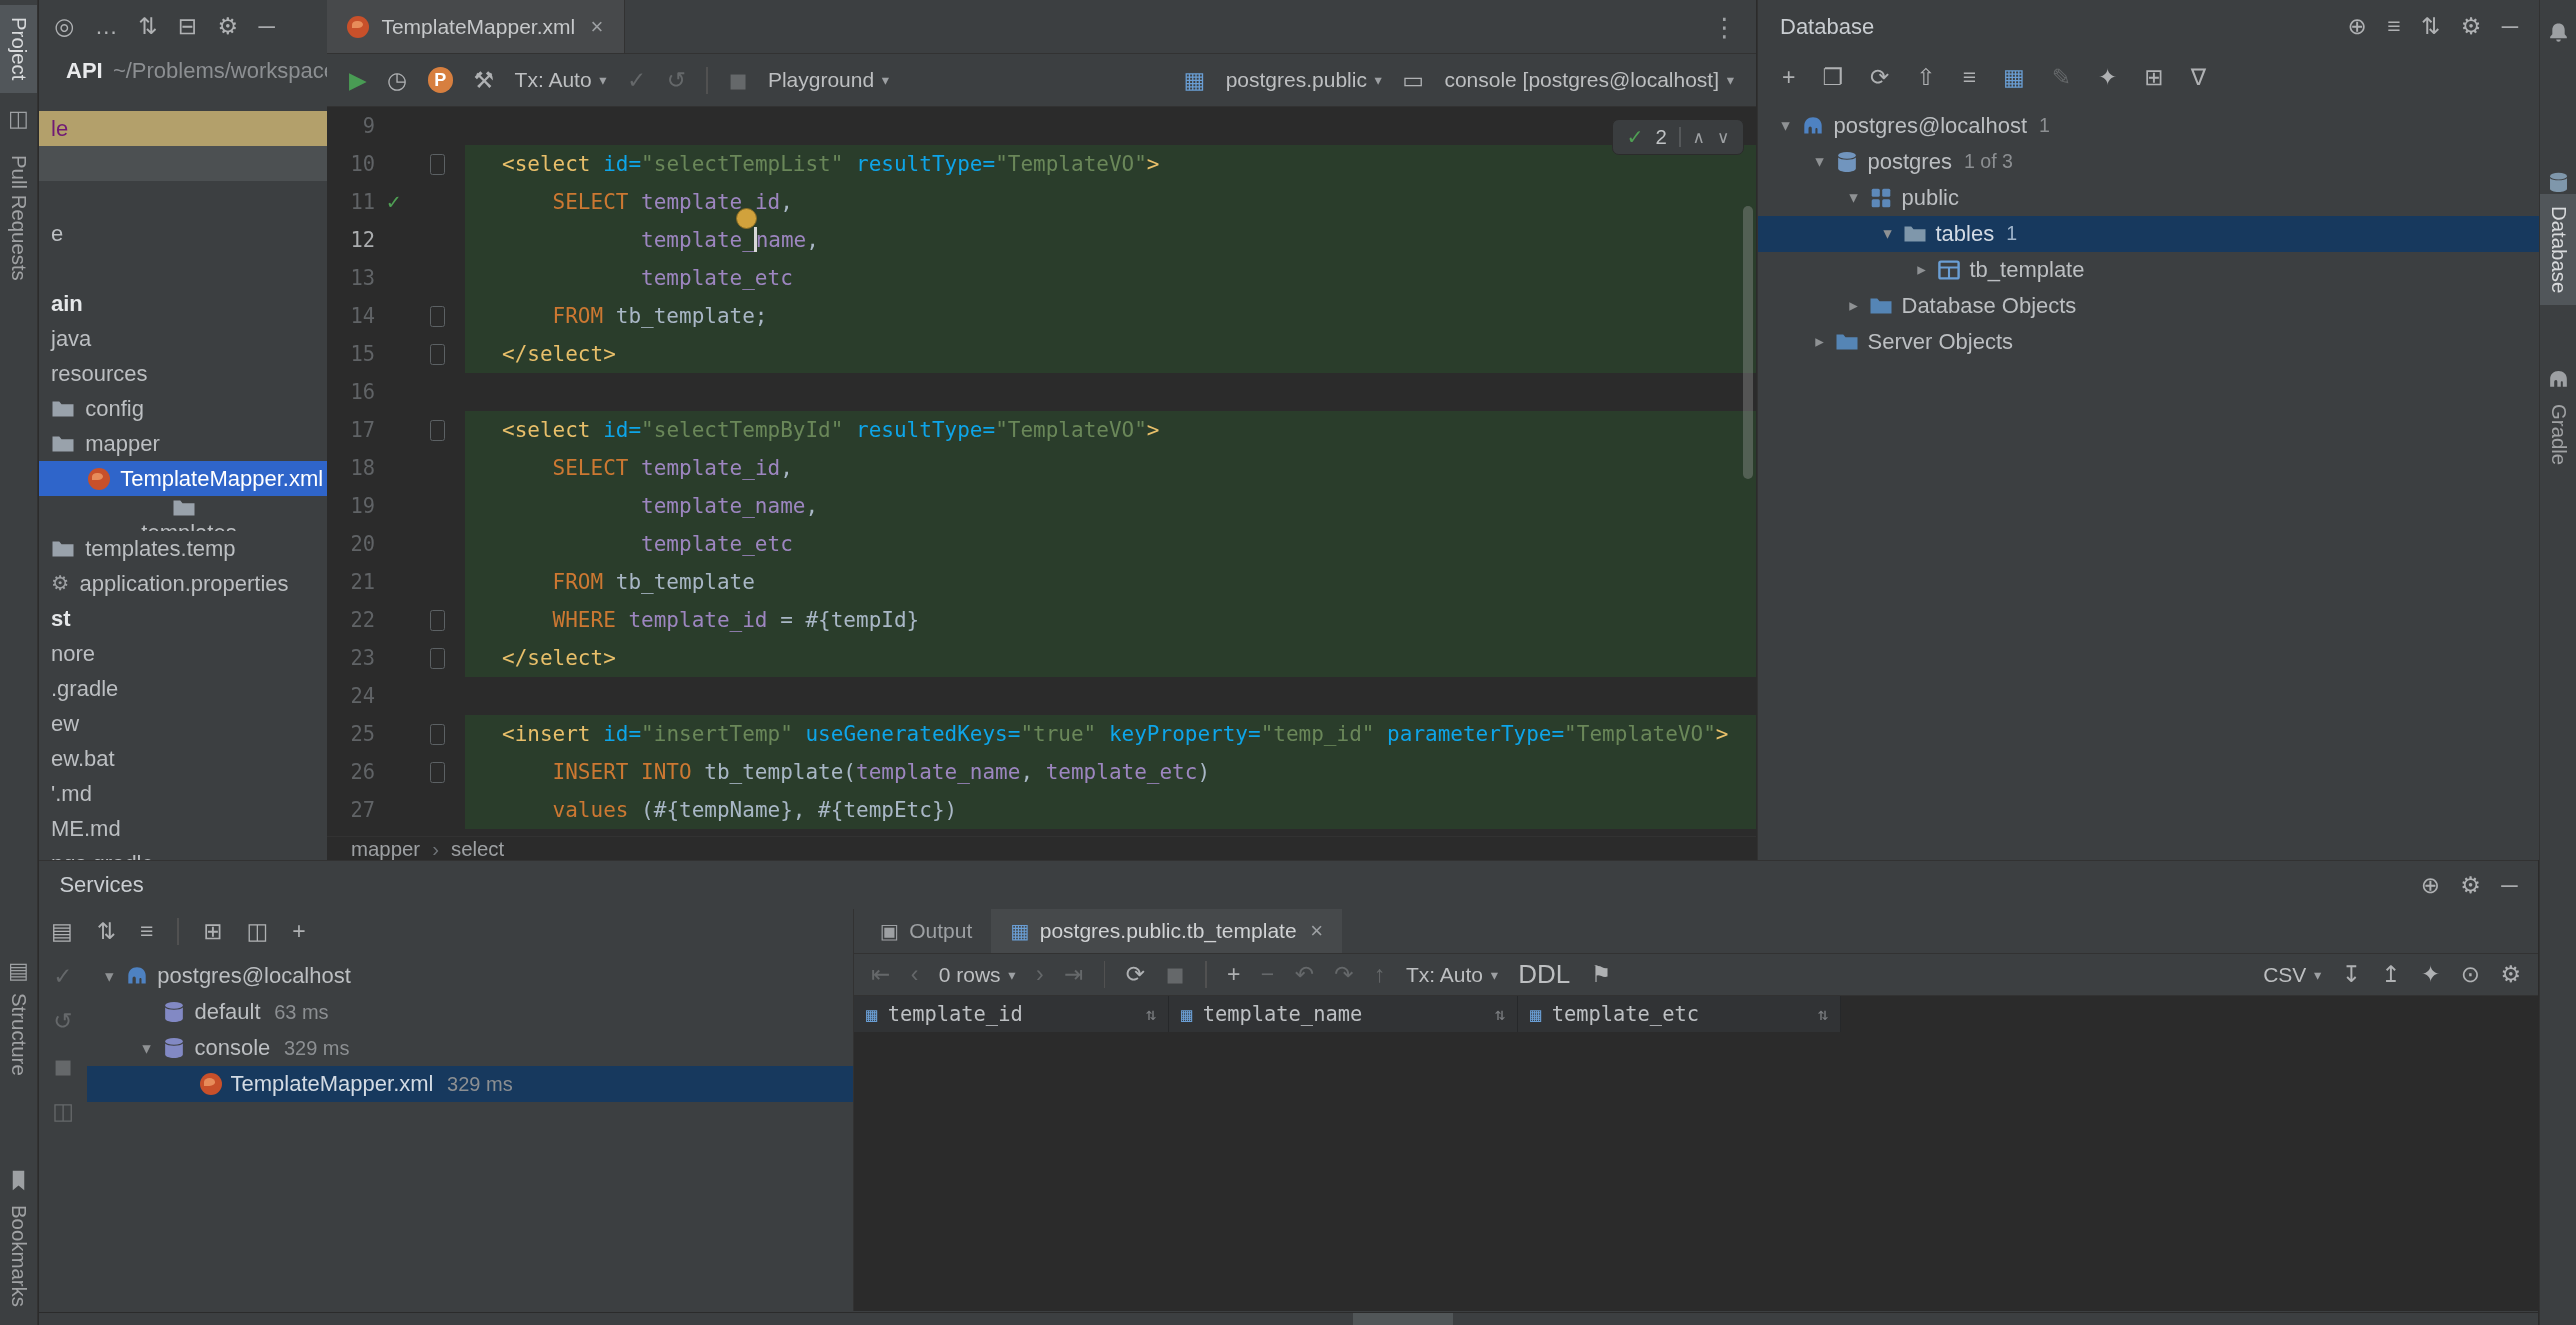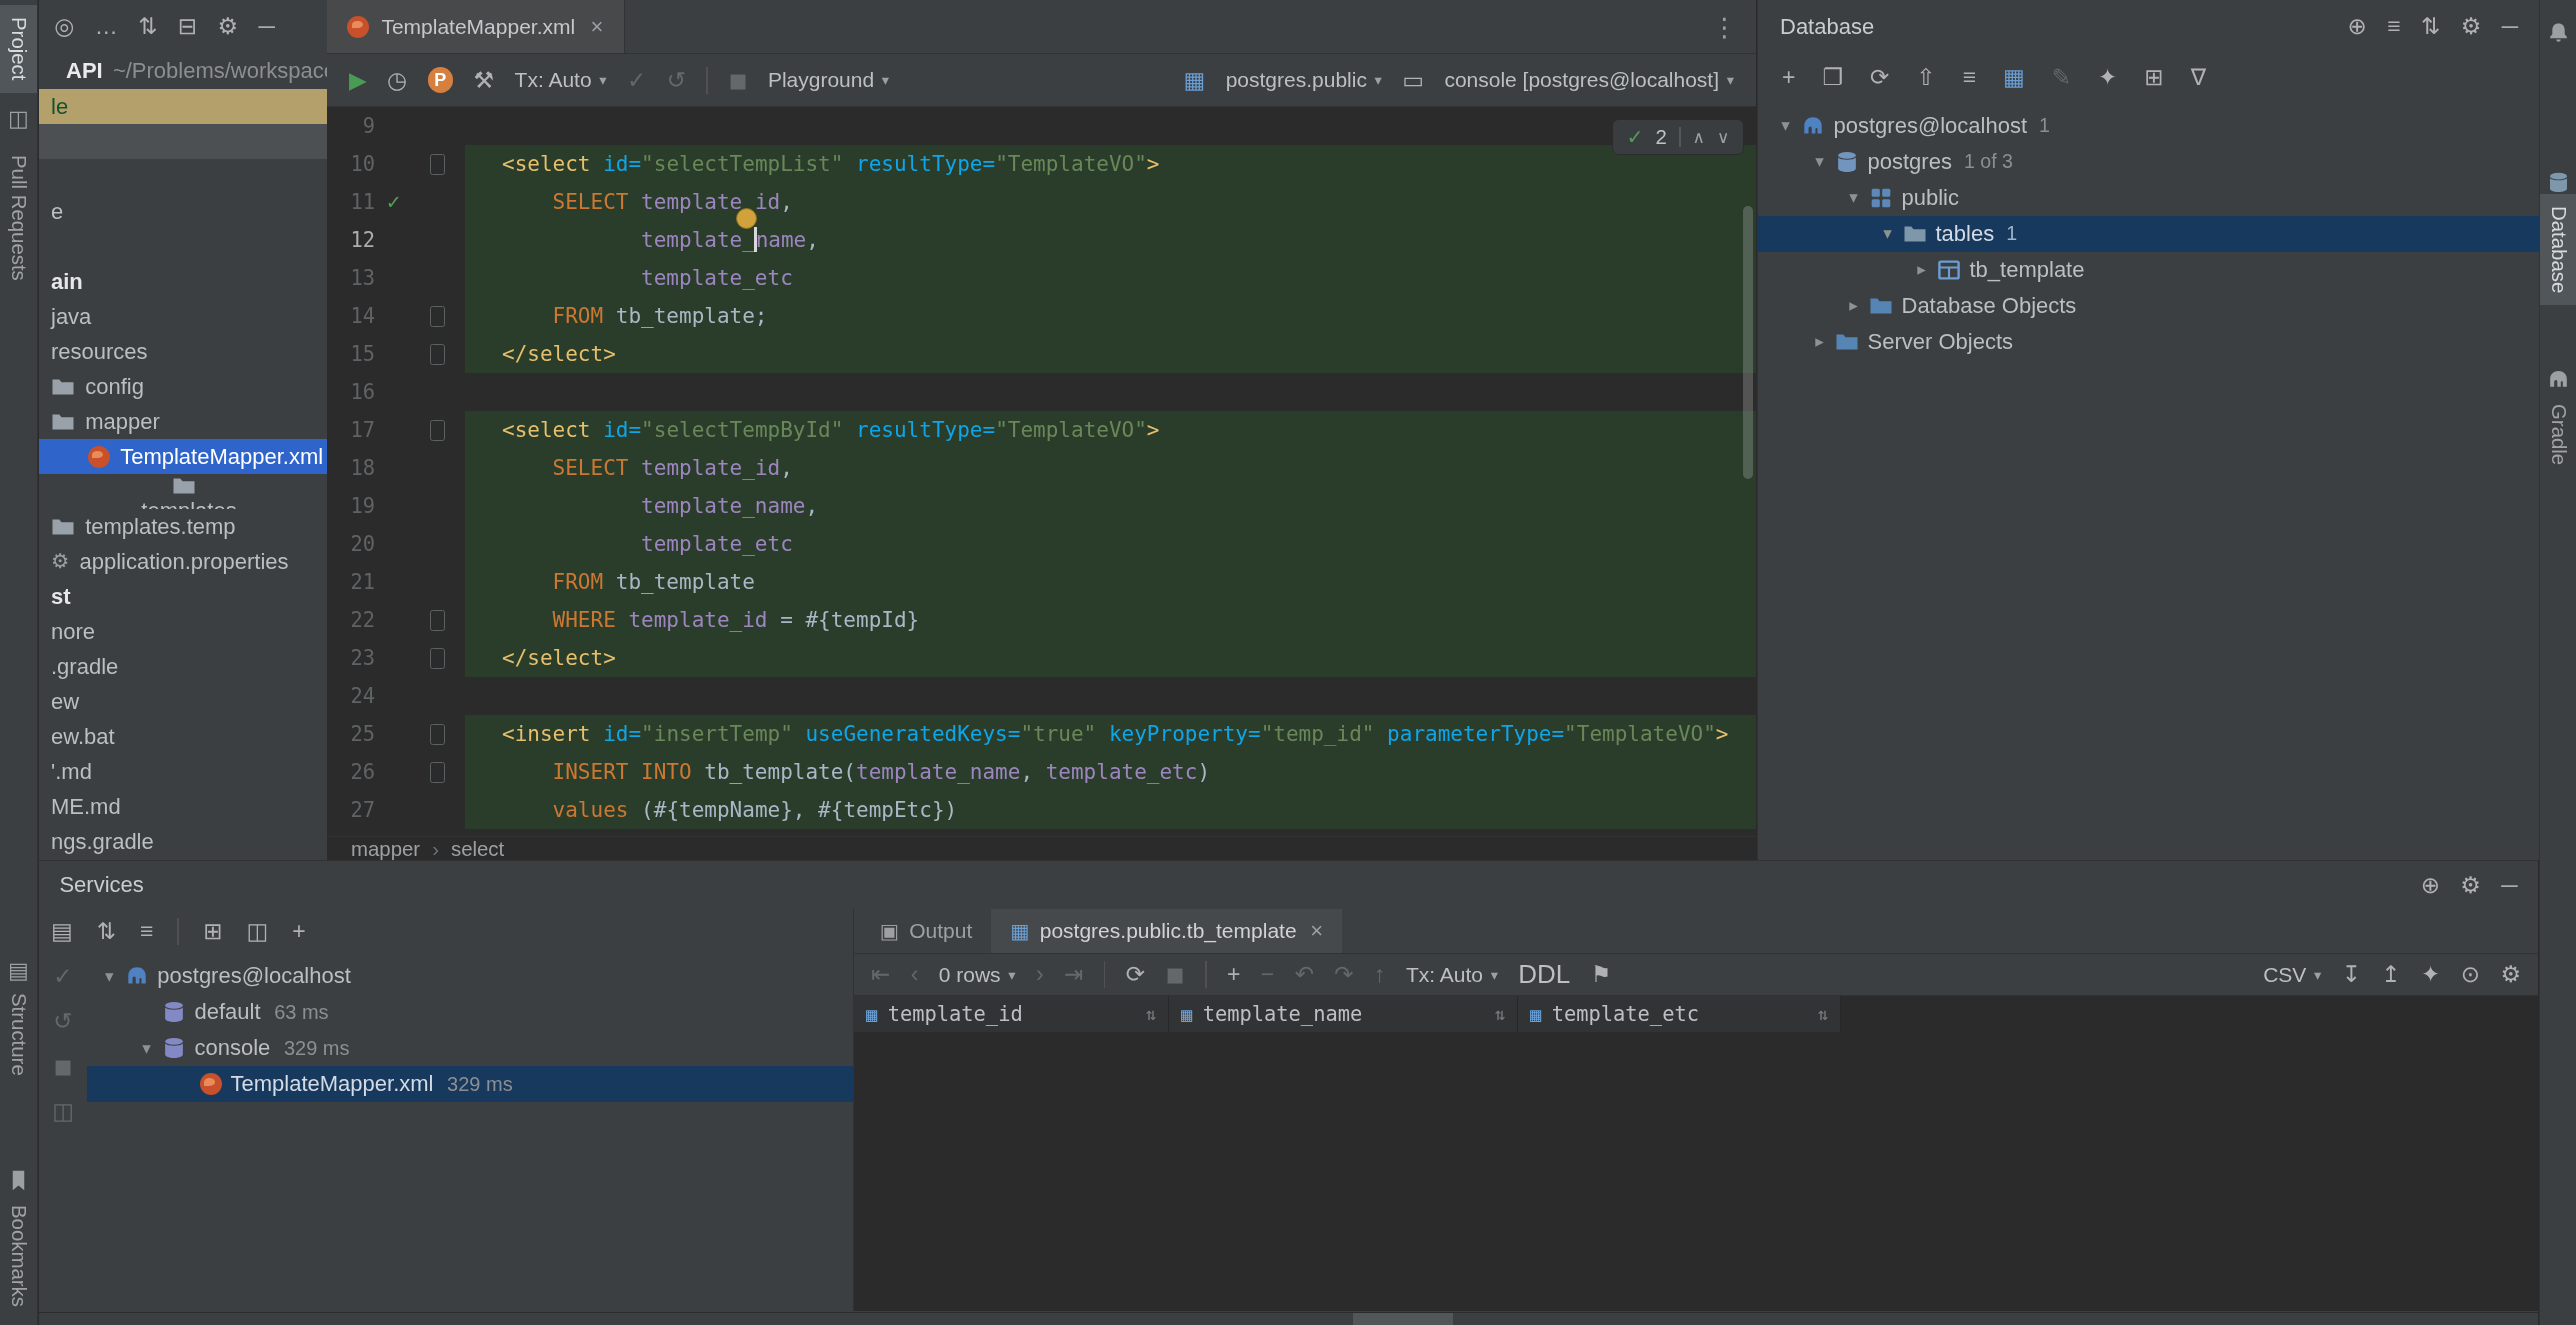--- a/index.html
+++ b/index.html
@@ -32,21 +32,21 @@
   .stripe-icon svg{width:23px;height:23px;}
 
   
   #project{position:absolute;left:39px;top:0;width:288px;height:860px;background:#3c3f41;overflow:hidden;}
   .pp-header{height:53px;display:flex;align-items:center;padding:0 15.3px;}
   .pp-root{height:36px;display:flex;align-items:center;padding-left:27px;font-size:22px;white-space:nowrap;overflow:hidden;}
   .pp-root-name{color:#e9eaec;font-weight:bold;margin-right:10.2px;}
   .pp-root-path{color:#8c8f92;}
   .prow{height:35px;display:flex;align-items:center;font-size:22px;color:#bcbfc2;white-space:nowrap;overflow:hidden;}
   .prow.bold{font-weight:bold;color:#e5e7e9;}
-  .prow.tan{background:#b3a06b;color:#14532d;}
+  .prow.tan{background:#b3a06b;color:#701a75;margin-top:22px;}
   .prow.hover{background:#4c5052;}
   .prow.selected{background:#2f65ca;color:#ffffff;}
   .prow .ticon{margin-right:10.2px;}
 
   
   .trow{height:36px;display:flex;align-items:center;font-size:22px;color:#bcbfc2;white-space:nowrap;overflow:hidden;}
   .trow.selected{background:#17395e;color:#d3dbe4;}
   .chev{width:31px;text-align:center;color:#8f9294;font-size:17px;flex:none;}
   .ticon{display:flex;flex:none;margin-right:8.5px;}
   .ticon svg{width:24px;height:24px;}

